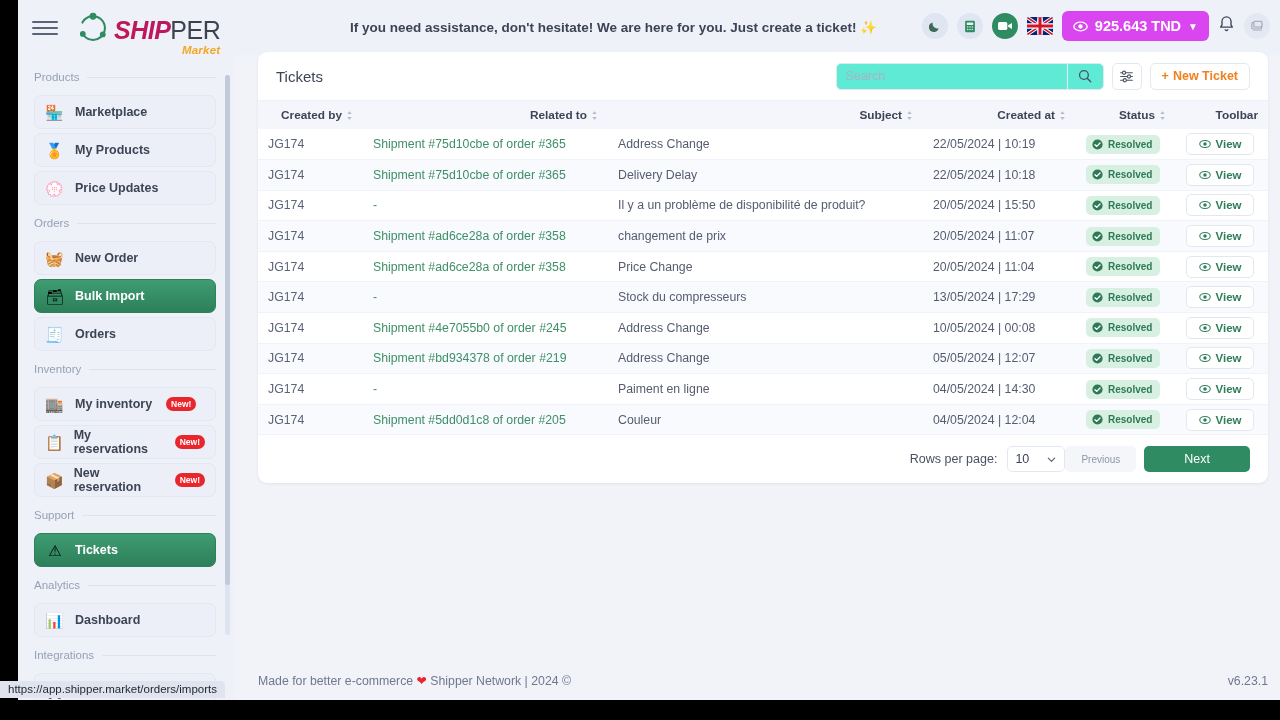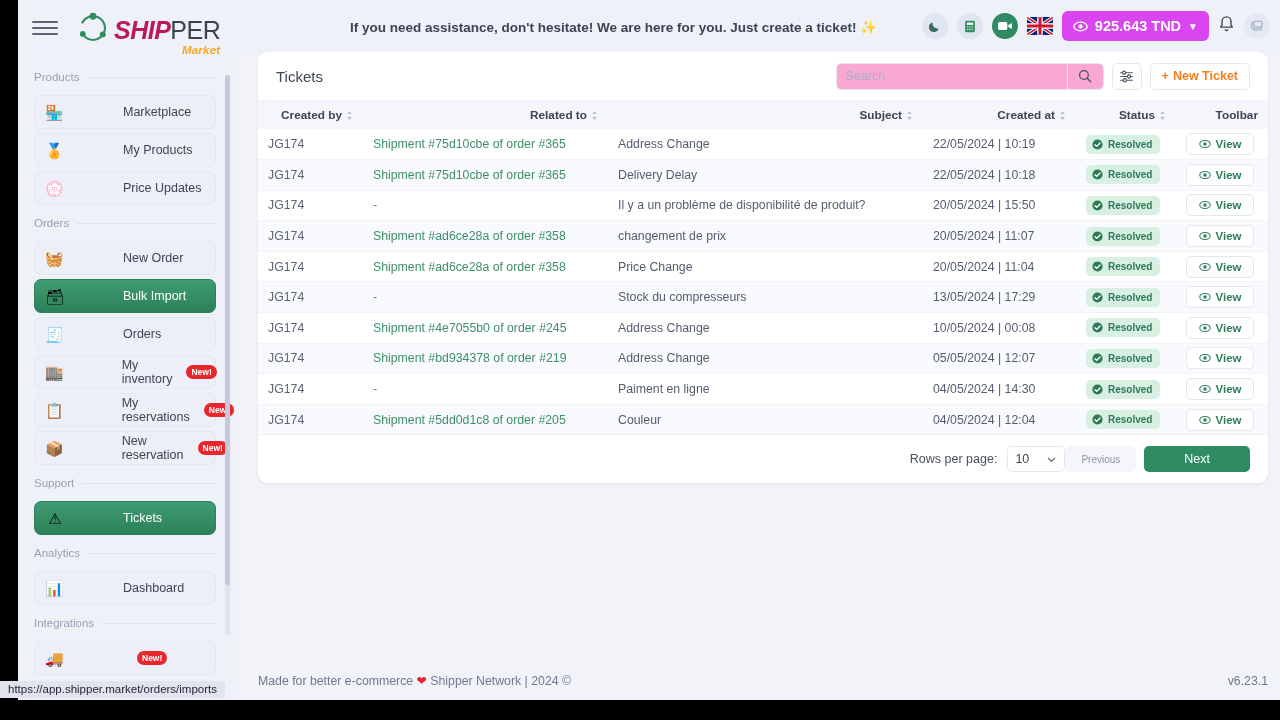--- a/index.html
+++ b/index.html
@@ -121,21 +121,21 @@
     margin: 4px 18px 4px 16px;
     height: 34px;
     border: 1px solid #e2e7f1;
     border-radius: 7px;
     background: #eceff7;
     display: flex; align-items: center;
     padding: 0 10px; gap: 10px;
     cursor: pointer;
   }
   .sb-item .ico { width: 20px; height: 20px; display:flex; align-items:center; justify-content:center; font-size: 15px; line-height:1; }
-  .sb-item .lbl { font-size: 12.5px; font-weight: 400; color: #3d4455; margin-left: 48px; }
+  .sb-item .lbl { font-size: 12.5px; font-weight: 700; color: #3d4455; }
   .sb-item.active {
     background: linear-gradient(180deg,#3f9c72 0%, #2d8059 100%);
     border-color: #2d8059;
   }
   .sb-item.active .lbl { color: #fff; }
   .badge-new {
     background: #e8262c; color: #fff;
     font-size: 8.5px; font-weight: 700;
     padding: 2px 5px; border-radius: 7px;
     margin-left: 4px;
@@ -155,21 +155,21 @@
     display: flex; align-items: center; justify-content: space-between;
     padding: 0 18px;
     border-bottom: 1px solid #eef1f7;
   }
   .card-title { font-size: 15px; color: #3d4455; font-weight: 400; }
   .head-tools { display: flex; align-items: center; gap: 8px; }
   .search-box {
     display: flex; align-items: center;
     width: 268px; height: 27px;
     border: 1px solid #e3e8f0; border-radius: 5px;
-    overflow: hidden; background: #f9a8d4;
+    overflow: hidden; background: #5eead4;
   }
   .search-box input {
     flex: 1; border: 0; outline: 0; height: 100%;
     padding: 0 9px; font-size: 12.5px; color: #3d4455;
     font-family: "Liberation Sans", sans-serif;
     background: transparent;
   }
   .search-box input::placeholder { color: #aab2c4; }
   .search-btn {
     width: 36px; height: 100%;
@@ -396,20 +396,24 @@
           <span class="lbl">New Order</span>
         </div>
         <div class="sb-item active">
           <span class="ico">🗃</span>
           <span class="lbl">Bulk Import</span>
         </div>
         <div class="sb-item">
           <span class="ico">🧾</span>
           <span class="lbl">Orders</span>
         </div>
+        <div class="sb-section">
+          <span>Inventory</span>
+          <span class="rule"></span>
+        </div>
         <div class="sb-item">
           <span class="ico">🏬</span>
           <span class="lbl">My inventory</span>
           <span class="badge-new">New!</span>
         </div>
         <div class="sb-item">
           <span class="ico">📋</span>
           <span class="lbl">My reservations</span>
           <span class="badge-new">New!</span>
         </div>

